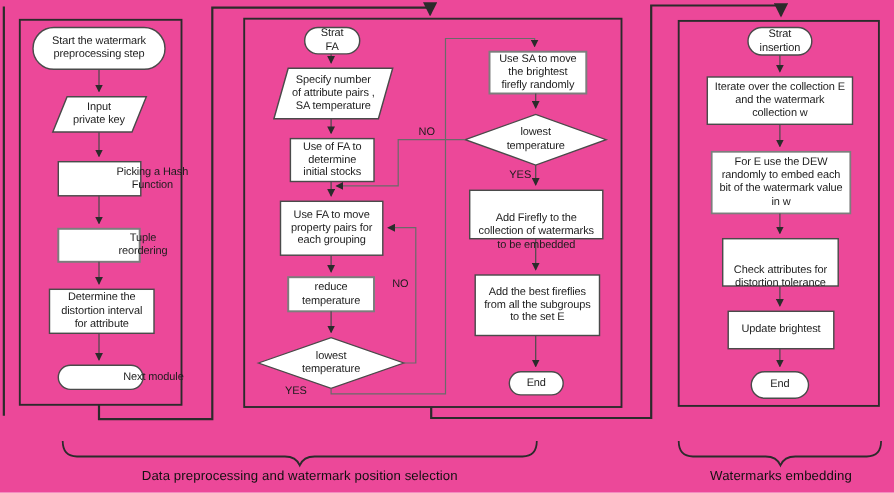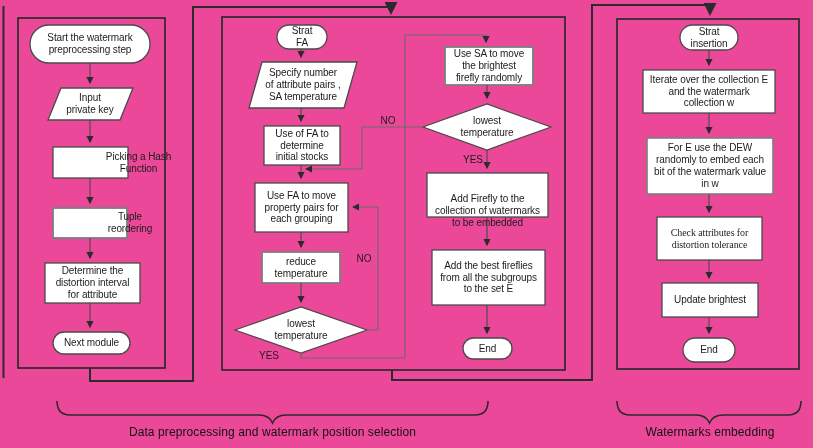--- a/index.html
+++ b/index.html
@@ -116,21 +116,21 @@
 preprocessing step</div>
   <div class="lbl" style="left:48px;top:88px;width:84px;height:32px;">Input
 private key</div>
   <div class="lbl" style="left:53px;top:147px;width:75px;height:31px;margin-left:48px;">Picking a Hash
 Function</div>
   <div class="lbl" style="left:53px;top:208px;width:58px;height:30px;margin-left:48px;">Tuple
 reordering</div>
   <div class="lbl" style="left:45px;top:263px;width:95px;height:40px;">Determine the
 distortion interval
 for attribute</div>
-  <div class="lbl" style="left:53px;top:332px;width:77px;height:22px;">Next module</div>
+  <div class="lbl" style="left:53px;top:332px;width:77px;height:22px;padding-left:48px;">Next module</div>
 
   <div class="lbl" style="left:277px;top:25px;width:50px;height:24px;">Strat
 FA</div>
   <div class="lbl" style="left:249px;top:62px;width:108px;height:46px;">Specify number
 of attribute pairs ,
 SA temperature</div>
   <div class="lbl" style="left:264px;top:126px;width:76px;height:39px;">Use of FA to
 determine
 initial stocks</div>
   <div class="lbl" style="left:255px;top:183px;width:93px;height:49px;">Use FA to move
@@ -160,21 +160,21 @@
 
   <div class="lbl" style="left:680px;top:25px;width:58px;height:25px;">Strat
 insertion</div>
   <div class="lbl" style="left:641px;top:70px;width:136px;height:43px;">Iterate over the collection E
 and the watermark
 collection w</div>
   <div class="lbl" style="left:645px;top:138px;width:130px;height:56px;">For E use the DEW
 randomly to embed each
 bit of the watermark value
 in w</div>
-  <div class="lbl" style="left:657px;top:217px;width:105px;height:43px;font-family:Liberation Serif, serif;">Check attributes for
+  <div class="lbl" style="left:657px;top:230px;width:105px;height:43px;">Check attributes for
 distortion tolerance</div>
   <div class="lbl" style="left:662px;top:283px;width:96px;height:34px;">Update brightest</div>
   <div class="lbl" style="left:683px;top:338px;width:52px;height:24px;">End</div>
 
   <div class="section-lbl" style="left:60px;top:421px;width:425px;height:22px;">Data preprocessing and watermark position selection</div>
   <div class="section-lbl" style="left:615px;top:421px;width:190px;height:22px;">Watermarks embedding</div>
 
 </div>
 
 </body></html>

